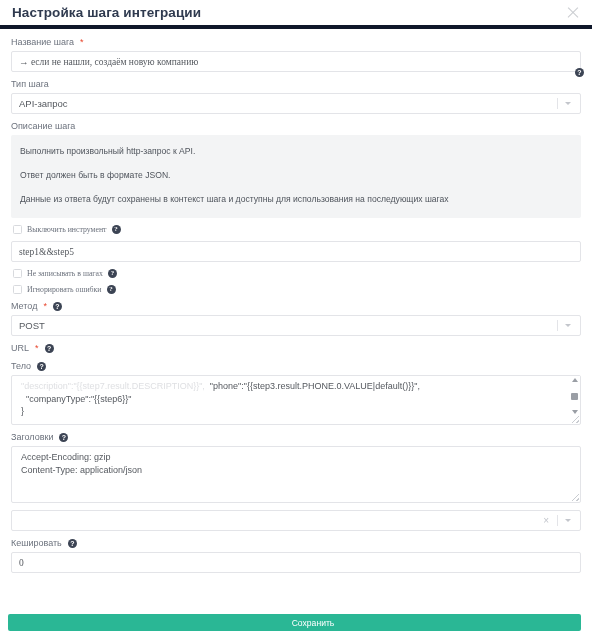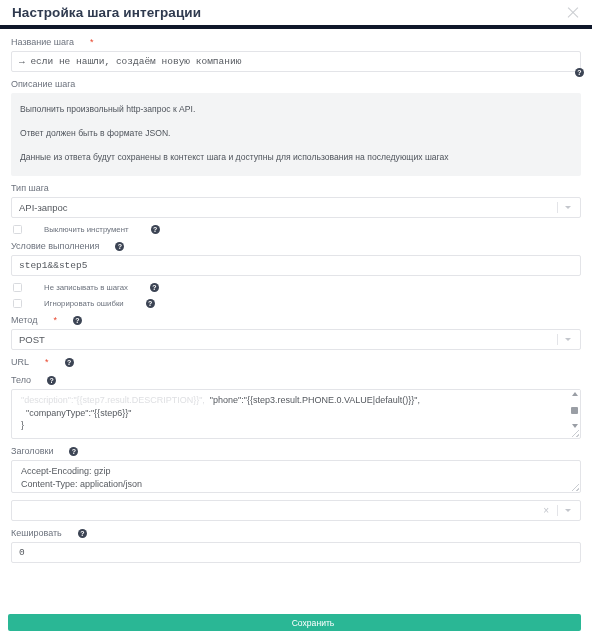--- a/index.html
+++ b/index.html
@@ -40,21 +40,21 @@
   .close-icon::after  { transform: rotate(-45deg); }
 
   
   .modal-body { padding: 8px 11px 0 11px; position: relative; }
 
   .field { margin-bottom: 7px; }
   .label {
     font-size: 9px;
     color: #6c727d;
     display: flex; align-items: center;
-    gap: 16px;
+    gap: 6px;
     margin-bottom: 3px;
     line-height: 11px;
   }
   .req { color: #e8452c; font-size: 9px; line-height: 9px; }
 
   .help-icon {
     display:inline-block;
     width: 9px; height: 9px;
     border-radius: 50%;
     background: #3c4454;
@@ -70,21 +70,21 @@
   .input {
     width: 100%;
     height: 21px;
     border: 1px solid #e3e4e8;
     border-radius: 2px;
     background: #fff;
     font-size: 9.5px;
     color: #55595f;
     padding: 0 7px;
     display: flex; align-items: center;
-    font-family: Liberation Mono, monospace;
+    font-family: Liberation Serif, serif;
     outline: none;
   }
 
   .select {
     width: 100%;
     height: 21px;
     border: 1px solid #e3e4e8;
     border-radius: 2px;
     background:#fff;
     font-size: 9.5px;
@@ -120,22 +120,23 @@
     padding: 10px 9px 12px 9px;
     font-size: 8.6px;
     color: #4f545c;
     line-height: 13px;
   }
   .desc-box p { margin: 0 0 11px 0; }
   .desc-box p:last-child { margin-bottom: 0; }
 
   
   .cbrow {
-    display:flex; align-items:center; gap:22px;
+    display:flex; align-items:center; gap:5px;
     margin: 7px 0 7px 2px;
+    font-family: Liberation Serif, serif;
   }
   .cbox {
     width: 9px; height: 9px;
     border: 1px solid #d8dade;
     border-radius: 1.5px;
     background:#fff;
     flex: 0 0 auto;
     cursor:pointer;
   }
   .cblabel { font-size: 7.8px; color: #6c727d; }
@@ -150,21 +151,21 @@
     font-size: 9px;
     color: #55595f;
     padding: 4px 20px 4px 9px;
     line-height: 12.5px;
     white-space: pre;
     overflow: hidden;
     font-family: "Liberation Sans", sans-serif;
   }
   .ta-body { height: 50px; }
   .ta-body .clip { color:#dfe0e3; }
-  .ta-headers { height: 33px; padding-right: 20px; }
+  .ta-headers { height: 57px; padding-right: 20px; }
 
   .scrollbar {
     position:absolute; top:1px; right:1px;
     width: 11px; height: 40px;
     background:#fff;
     display:flex; flex-direction:column; align-items:center; justify-content:space-between;
     padding: 2px 0;
   }
   .sb-arrow-up {
     width:0;height:0;
@@ -225,51 +226,47 @@
     <div class="field">
       <div class="label">
         <span>Название шага</span>
         <span class="req">*</span>
       </div>
       <div class="input">→ если не нашли, создаём новую компанию</div>
     </div>
 
     <div class="field">
       <div class="label">
+        <span>Тип шага</span>
+      </div>
+      <div class="select">
+        <span class="val">API-запрос</span>
+        <span class="sep"></span>
+        <span class="caret"></span>
+      </div>
+    </div>
+
+    <div class="field">
+      <div class="label">
         <span>Описание шага</span>
       </div>
       <div class="desc-box">
         <p>Выполнить произвольный http-запрос к API.</p>
         <p>Ответ должен быть в формате JSON.</p>
         <p>Данные из ответа будут сохранены в контекст шага и доступны для использования на последующих шагах</p>
       </div>
     </div>
 
-    <div class="field">
-      <div class="label">
-        <span>Тип шага</span>
-      </div>
-      <div class="select">
-        <span class="val">API-запрос</span>
-        <span class="sep"></span>
-        <span class="caret"></span>
-      </div>
-    </div>
-
     <div class="cbrow">
       <span class="cbox"></span>
       <span class="cblabel">Выключить инструмент</span>
       <span class="help-icon">?</span>
     </div>
 
     <div class="field">
-      <div class="label">
-        <span>Условие выполнения</span>
-        <span class="help-icon">?</span>
-      </div>
       <div class="input">step1&amp;&amp;step5</div>
     </div>
 
     <div class="cbrow">
       <span class="cbox"></span>
       <span class="cblabel">Не записывать в шагах</span>
       <span class="help-icon">?</span>
     </div>
 
     <div class="cbrow">

